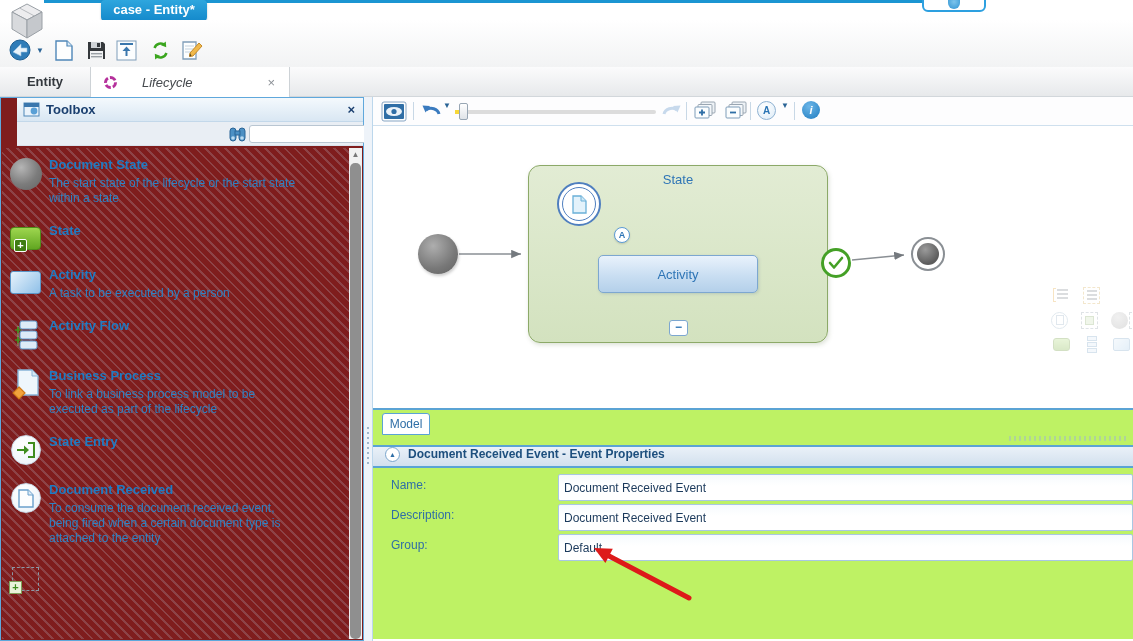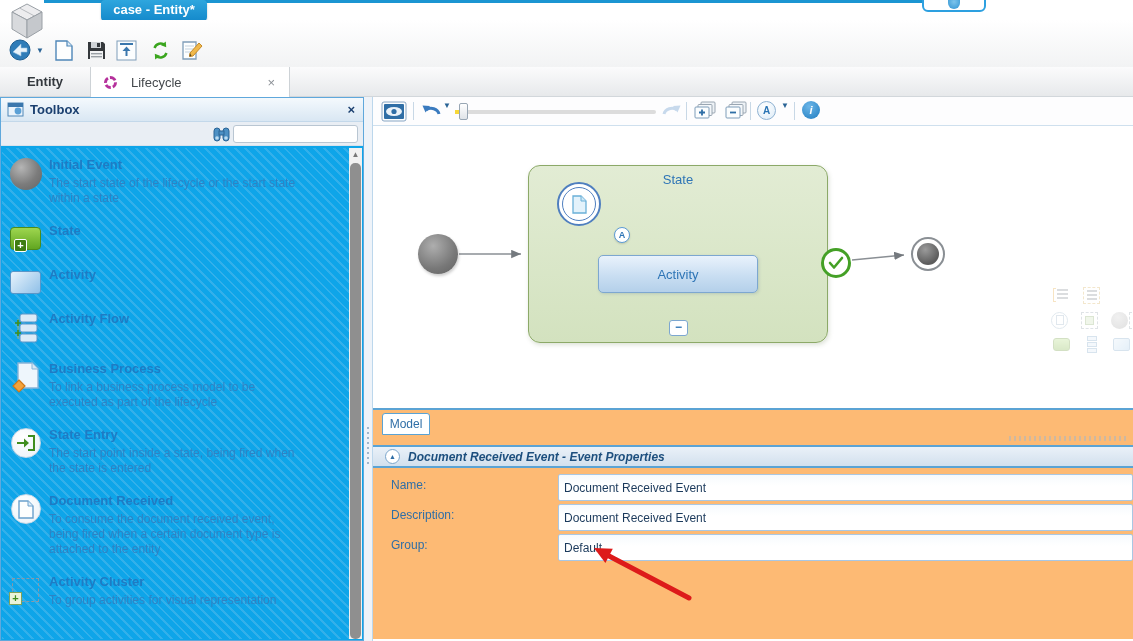--- a/index.html
+++ b/index.html
@@ -30,26 +30,26 @@
   
   #tab-row { position:absolute; left:0; top:67px; width:1133px; height:30px;
              background:linear-gradient(#fbfbfc,#e7e9eb); border-bottom:1px solid #d2d7db; }
   #tab-entity { position:absolute; left:0; top:0; width:90px; height:30px; text-align:center;
                 line-height:30px; font-size:13px; font-weight:bold; color:#33383d; cursor:pointer; }
   #tab-lifecycle { position:absolute; left:90px; top:0; width:200px; height:31px; background:#fff;
                 border-left:1px solid #cdd2d6; border-right:1px solid #cdd2d6;
                 display:flex; align-items:center; cursor:pointer; }
   #tab-lifecycle .ring { width:13px; height:13px; border:3px dashed #b5309b; border-radius:50%;
                 margin-left:13px; }
-  #tab-lifecycle .lbl { font-size:13px; color:#45494d; margin-left:14px; }
+  #tab-lifecycle .lbl { font-size:13px; color:#45494d; margin-left:25px;font-style:italic; }
   #tab-lifecycle .x { position:absolute; right:14px; color:#8b9096; font-size:13px; cursor:pointer; }
 
   
   #left-panel { position:absolute; left:0; top:97px; width:364px; height:544px;
-                background:#0ea5e9; border:1px solid #5fa8dc; }
+                background:#7f1d1d; border:1px solid #5fa8dc;padding-left:16px; }
   #v-split { position:absolute; left:364px; top:97px; width:8px; height:544px; background:#eef3f9; }
   #v-split .dots { position:absolute; left:3px; top:330px; width:2px; height:40px;
                 background:repeating-linear-gradient(#9fb6cc 0 2px, transparent 2px 5px); }
   #right-col { position:absolute; left:372px; top:97px; width:761px; height:544px;
                border-left:1px solid #bcd7ec; background:#fff; }
 
   
   #tbx-header { position:relative; height:24px; background:linear-gradient(#f4f9fd,#d9e7f3);
                 border-bottom:1px solid #c3d8ea; display:flex; align-items:center; }
   #tbx-header .ttl { font-size:13px; font-weight:bold; color:#1a3f6f; margin-left:6px; }
@@ -145,29 +145,29 @@
   .gi-doccirc i { display:block; width:8px; height:10px; background:#fff; border:1px solid #9db6c9; margin:2px auto; }
   .gi-dash { border:1px dashed #98a4b0; }
   .gi-dash i { display:block; width:9px; height:9px; margin:3px auto; background:#cfe3bb; border:1px solid #8fae70; }
   .gi-circ { border-radius:50%; background:radial-gradient(circle at 40% 30%, #cfcfcf, #9a9a9a); }
   .gi-grect { background:linear-gradient(#b7dd84,#84b84c); border:1px solid #6f9c3e; border-radius:3px; height:13px; margin-top:2px; }
   .gi-flow { border:none; }
   .gi-flow i { display:block; width:10px; height:5px; border:1px solid #7fa7c9; background:#ddebf7; margin:1px auto; }
   .gi-brect { background:linear-gradient(135deg,#e2eff9,#a9cdea); border:1px solid #7fa7c9; border-radius:2px; height:13px; margin-top:2px; }
 
   
-  #bottom-panel { position:relative; height:229px; background:#fdba74;padding-left:48px; }
+  #bottom-panel { position:relative; height:229px; background:#bef264;padding-left:48px; }
   #model-tab { position:absolute; left:9px; top:3px; width:48px; height:22px; background:#fff;
       border:1px solid #5ba3d4; border-radius:3px 3px 0 0; color:#2f6ea6; font-size:12px;
       text-align:center; line-height:21px; cursor:pointer; }
   #h-split-dots { position:absolute; right:4px; top:26px; width:120px; height:5px;
       background:repeating-linear-gradient(90deg,#9fb6cc 0 2px, transparent 2px 5px); opacity:.5; }
   #prop-header { position:absolute; left:0; top:35px; width:100%; height:23px;
       background:linear-gradient(#eaf1f8,#d2e0ee); border-top:2px solid #5ba3d4; border-bottom:2px solid #5ba3d4;
-      display:flex; align-items:center;font-style:italic; }
+      display:flex; align-items:flex-start; }
   #prop-header .cbtn { width:15px; height:15px; border-radius:50%; border:1px solid #7ba6cc; background:#fff;
       color:#2f6ea6; font-size:7px; text-align:center; line-height:14px; margin-left:12px; cursor:pointer; }
   #prop-header .ttl { font-size:12px; font-weight:bold; color:#1d4f7e; margin-left:8px; }
   .prop-row { position:absolute; left:0; width:100%; }
   .prop-label { position:absolute; left:18px; top:4px; font-size:12px; color:#2f6ea6; }
   .prop-input { position:absolute; left:185px; top:0; width:calc(100% - 185px); height:27px;
       border:1px solid #a9c7e3; border-radius:2px; font-size:12px; color:#1b3a5c; padding:0 5px;
       background:linear-gradient(#f6fafd,#ffffff 45%); font-family:"Liberation Sans", sans-serif; }
   #red-arrow { position:absolute; left:0; top:0; pointer-events:none; }
 </style>
@@ -278,21 +278,21 @@
       <input value="" style="">
     </div>
 
     <div id="tbx-list">
 
       <div class="tbx-item">
         <div class="tbx-ic">
             <span class="ic-sphere"></span>
           </div>
         <div class="tbx-txt">
-          <div class="tbx-title">Initial Event</div>
+          <div class="tbx-title">Document State</div>
           <div class="tbx-desc">The start state of the lifecycle or the start state within a state</div>
         </div>
       </div>
 
       <div class="tbx-item">
         <div class="tbx-ic">
             <span class="ic-state">
               <span class="plus">+</span>
             </span>
           </div>
@@ -300,20 +300,21 @@
           <div class="tbx-title">State</div>
         </div>
       </div>
 
       <div class="tbx-item">
         <div class="tbx-ic">
             <span class="ic-activity"></span>
           </div>
         <div class="tbx-txt">
           <div class="tbx-title">Activity</div>
+          <div class="tbx-desc">A task to be executed by a person</div>
         </div>
       </div>
 
       <div class="tbx-item">
         <div class="tbx-ic">
           <svg width="30" height="32" viewBox="0 0 30 32">
             <path d="M7 7v20" stroke="#8fae70" stroke-width="1"></path>
             <rect x="9" y="2" width="17" height="8" rx="2" fill="#ddebf7" stroke="#5b96c8"></rect>
             <rect x="9" y="12" width="17" height="8" rx="2" fill="#ddebf7" stroke="#5b96c8"></rect>
             <rect x="9" y="22" width="17" height="8" rx="2" fill="#ddebf7" stroke="#5b96c8"></rect>
@@ -345,21 +346,20 @@
           <span class="ic-circle">
             <svg width="20" height="20" viewBox="0 0 20 20">
               <path d="M12 3h6v14h-6" fill="none" stroke="#3f8d1f" stroke-width="2"></path>
               <path d="M1 10h10" stroke="#3f8d1f" stroke-width="2"></path>
               <path d="M8 5.5 13 10 8 14.5Z" fill="#3f8d1f"></path>
             </svg>
           </span>
         </div>
         <div class="tbx-txt">
           <div class="tbx-title">State Entry</div>
-          <div class="tbx-desc">The start point inside a state, being fired when the state is entered</div>
         </div>
       </div>
 
       <div class="tbx-item">
         <div class="tbx-ic">
           <span class="ic-circle">
             <svg width="16" height="19" viewBox="0 0 16 19">
               <path d="M1 1h9l5 5v12H1Z" fill="#fdfefe" stroke="#6aa0cc" stroke-width="1.4"></path>
               <path d="M10 1v5h5" fill="#ddecf7" stroke="#6aa0cc"></path>
             </svg>
@@ -369,24 +369,20 @@
           <div class="tbx-title">Document Received</div>
           <div class="tbx-desc">To consume the document received event, being fired when a certain document type is attached to the entity</div>
         </div>
       </div>
 
       <div class="tbx-item">
         <div class="tbx-ic">
           <span class="ic-cluster">
             <span class="plus">+</span>
           </span>
-        </div>
-        <div class="tbx-txt">
-          <div class="tbx-title">Activity Cluster</div>
-          <div class="tbx-desc">To group activities for visual representation</div>
         </div>
       </div>
 
     </div>
 
     <div id="tbx-scroll">
       <div class="up">▲</div>
       <div class="thumb"></div>
     </div>
   </div>

